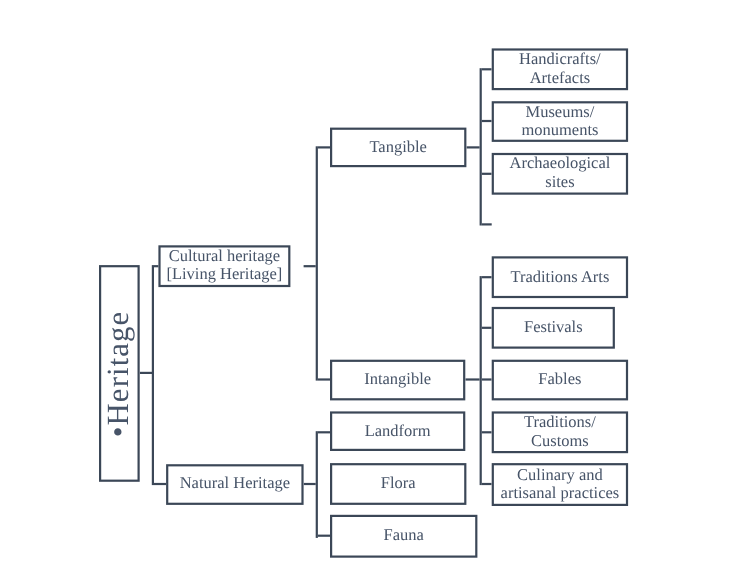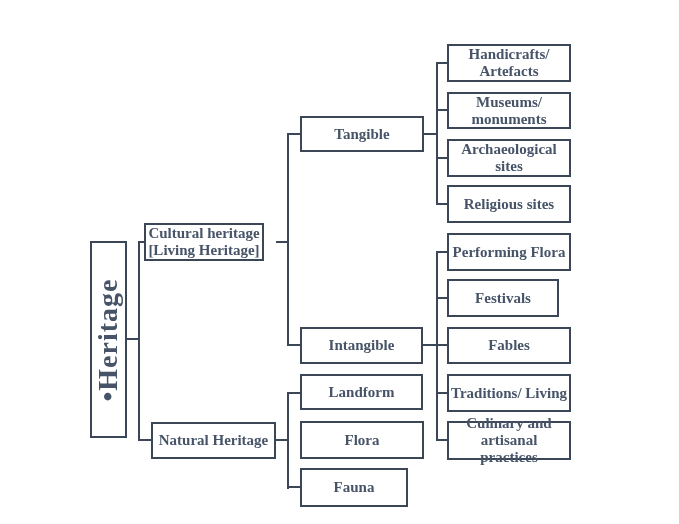--- a/index.html
+++ b/index.html
@@ -21,21 +21,20 @@
     border: 2px solid var(--line, #3b4757);
     background: var(--box-fill, #ffffff);
     color: var(--text, #475468);
     display: flex;
     align-items: center;
     justify-content: center;
     text-align: center;
     font-size: 15px;
     line-height: 17px;
     padding: 16px 2px;
-    font-weight: bold;
   }
   .node.root .vlabel {
     transform: rotate(-90deg);
     white-space: nowrap;
     font-size: 28px;
     letter-spacing: 1px;
     line-height: 28px;
   }
   .seg {
     position: absolute;
@@ -86,33 +85,32 @@
   <div class="node" style="left:151px; top:422px; width:125px; height:37px">Natural Heritage</div>
 
   <div class="node" style="left:300px; top:116px; width:124px; height:32px">Tangible</div>
 
   <div class="node" style="left:300px; top:327px; width:123px; height:37px">Intangible</div>
 
   <div class="node" style="left:300px; top:374px; width:123px; height:24px">Landform</div>
 
   <div class="node" style="left:300px; top:421px; width:124px; height:38px">Flora</div>
 
-  <div class="node" style="left:300px; top:468px; width:108px; height:39px">Fauna</div>
+  <div class="node" style="left:300px; top:468px; width:134px; height:39px">Fauna</div>
 
   <div class="node" style="left:447px; top:44px; width:124px; height:38px">Handicrafts/ Artefacts</div>
 
   <div class="node" style="left:447px; top:92px; width:124px; height:37px">Museums/ monuments</div>
 
   <div class="node" style="left:447px; top:139px; width:124px; height:38px">Archaeological sites</div>
 
-  <div class="node" style="left:447px; top:185px; width:124px; height:38px">Religious sites</div>
 
-  <div class="node" style="left:447px; top:233px; width:124px; height:38px">Performing Flora</div>
+  <div class="node" style="left:447px; top:233px; width:124px; height:38px">Traditions Arts</div>
 
   <div class="node" style="left:447px; top:279px; width:112px; height:38px">Festivals</div>
 
   <div class="node" style="left:447px; top:327px; width:124px; height:37px">Fables</div>
 
-  <div class="node" style="left:447px; top:374px; width:124px; height:38px">Traditions/ Living</div>
+  <div class="node" style="left:447px; top:374px; width:124px; height:38px">Traditions/ Customs</div>
 
   <div class="node" style="left:447px; top:421px; width:124px; height:39px">Culinary and artisanal practices</div>
 
 </div>
 
 </body></html>

